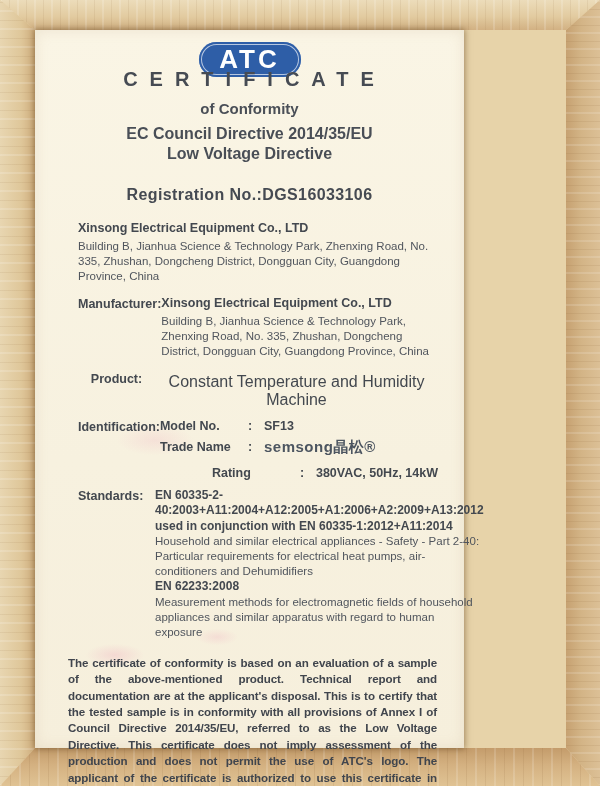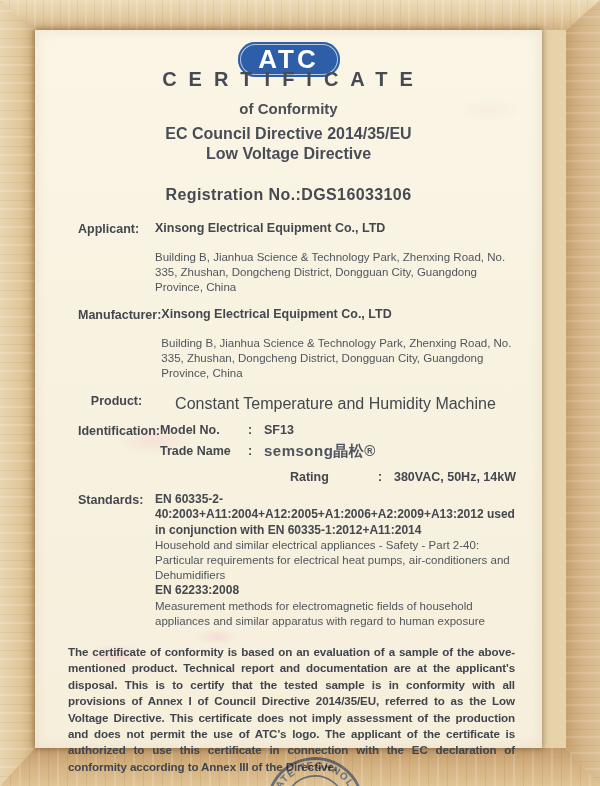--- a/index.html
+++ b/index.html
@@ -23,21 +23,21 @@
       repeating-linear-gradient(0deg,rgba(255,255,255,.14) 0 2px,transparent 2px 8px,rgba(140,102,58,.12) 8px 9px,transparent 9px 16px),
       linear-gradient(270deg,#dcc096 0%,#d3b486 55%,#c6a171 100%);
     clip-path:polygon(34px 0,0 30px,0 748px,34px 786px);}
   .frame-bottom{left:0;top:748px;width:600px;height:38px;
     background:
       repeating-linear-gradient(90deg,rgba(255,255,255,.15) 0 2px,transparent 2px 10px,rgba(133,94,52,.12) 10px 11px,transparent 11px 19px),
       linear-gradient(0deg,#e0c394 0%,#d4b181 55%,#c49c6b 100%);
     clip-path:polygon(35px 0,566px 0,600px 38px,0 38px);}
 
   
-  .paper{position:absolute;left:35px;top:30px;width:507px;height:718px;
+  .paper{position:absolute;left:35px;top:30px;width:429px;height:718px;
     background:
       radial-gradient(55px 22px at 120px 410px,rgba(233,125,168,.14),transparent 70%),
       radial-gradient(42px 16px at 80px 625px,rgba(233,125,168,.20),transparent 70%),
       radial-gradient(30px 12px at 182px 607px,rgba(233,125,168,.16),transparent 70%),
       radial-gradient(46px 18px at 455px 80px,rgba(220,160,150,.08),transparent 70%),
       linear-gradient(180deg,#faf5e5 0%,#f7f1df 60%,#f6efdc 100%);
     box-shadow:0 0 6px 1px rgba(90,60,22,.5), inset 0 0 14px rgba(180,150,110,.18);
     color:#4b5057;}
 
   
@@ -51,21 +51,21 @@
   .subt{font-size:15px;font-weight:bold;color:#4a4f57;margin-top:9px;}
   .dirs{font-size:16px;font-weight:bold;color:#494e56;line-height:1.22;margin-top:7px;}
   .reg{font-size:16px;font-weight:bold;color:#454a52;margin-top:23px;letter-spacing:.4px;}
 
   
   .rows{margin-top:17px;}
   .row{display:flex;padding:0 26px 0 43px;margin-bottom:12px;}
   .row-label{flex:0 0 77px;font-size:12.5px;font-weight:bold;color:#43484f;padding-top:1px;}
   .row-content{flex:1;}
   .co-name{font-size:12.5px;font-weight:bold;color:#43484f;}
-  .co-addr{font-size:11.5px;line-height:1.3;margin-top:15px;color:#50555d;}
+  .co-addr{font-size:11.5px;line-height:1.3;margin-top:4px;color:#50555d;}
   .prod{font-size:16px;font-weight:normal;color:#43484f;padding-top:2px;}
 
   .id-row{display:flex;margin-bottom:7px;}
   .id-name{flex:0 0 88px;font-size:12.5px;font-weight:bold;color:#43484f;}
   .id-colon{flex:0 0 16px;font-size:12.5px;font-weight:bold;color:#43484f;}
   .id-value{font-size:12.5px;font-weight:bold;color:#43484f;}
   .brand{font-size:15px;letter-spacing:.5px;color:#4c5560;position:relative;top:-2px;}
 
   .std-line{font-size:11.5px;line-height:1.3;color:#50555d;}
   .std-line.b{font-weight:bold;font-size:12px;color:#43484f;}
@@ -104,21 +104,20 @@
       <div class="dirs">
         <div>EC Council Directive 2014/35/EU</div>
         <div>Low Voltage Directive</div>
       </div>
       <div class="reg">Registration No.:DGS16033106</div>
     </div>
 
     <div class="rows">
 
       <div class="row">
-        <div class="row-label">Applicant:</div>
         <div class="row-content">
           <div class="co-name">Xinsong Electrical Equipment Co., LTD</div>
           <div class="co-addr">Building B, Jianhua Science &amp; Technology Park, Zhenxing Road, No. 335, Zhushan, Dongcheng District, Dongguan City, Guangdong Province, China</div>
         </div>
       </div>
 
       <div class="row">
         <div class="row-label">Manufacturer:</div>
         <div class="row-content">
           <div class="co-name">Xinsong Electrical Equipment Co., LTD</div>

